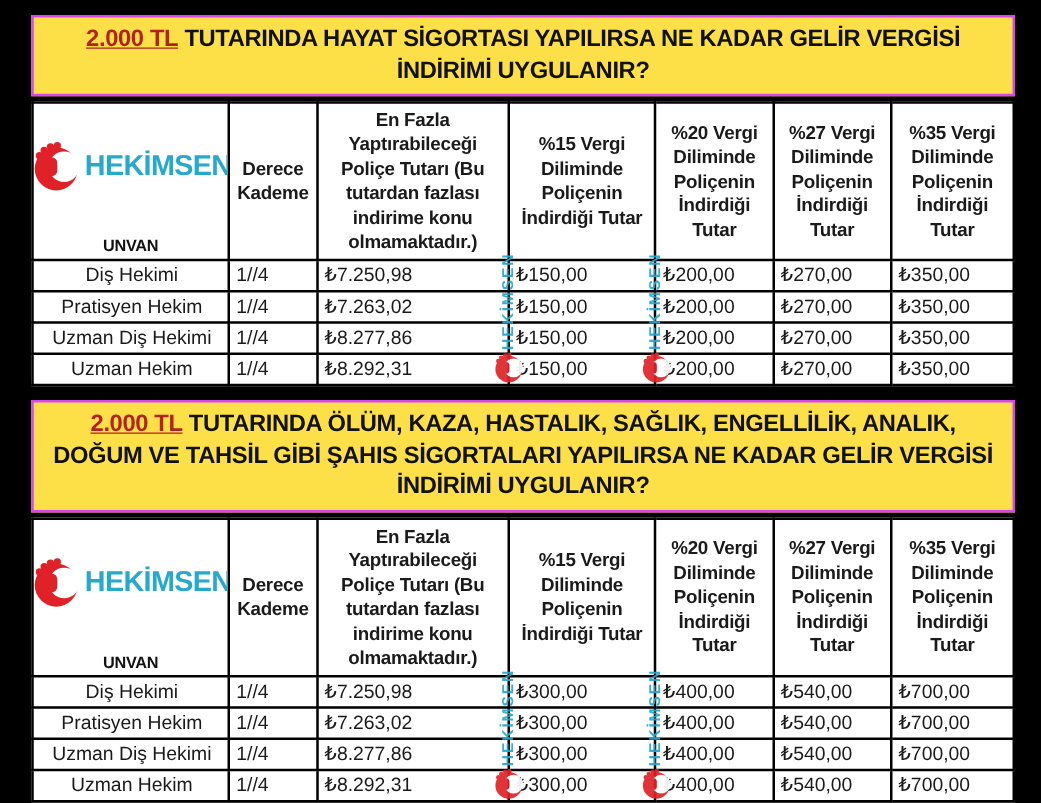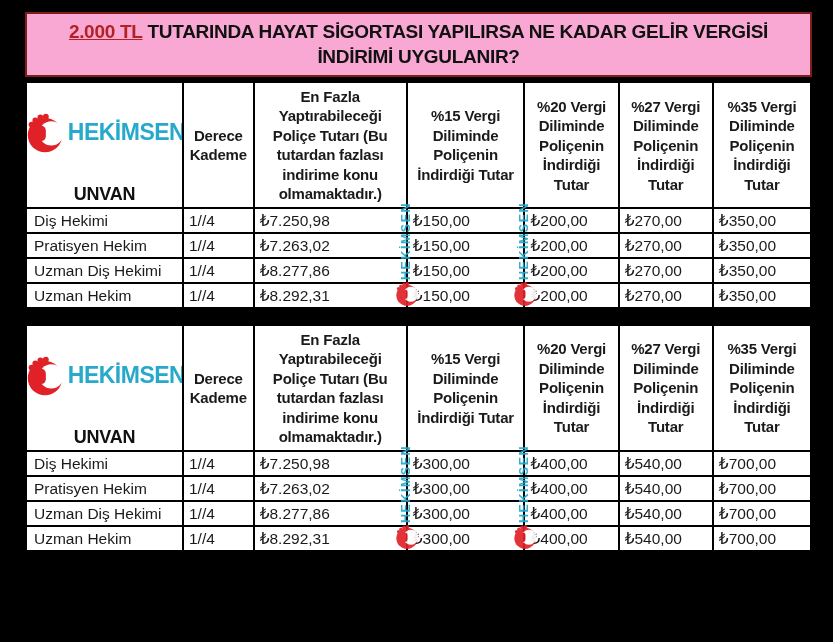--- a/index.html
+++ b/index.html
@@ -3,39 +3,39 @@
 <meta charset="utf-8">
 <style>
   html,body{margin:0;padding:0;}
   body{width:833px;height:642px;overflow:hidden;background:#000;}
   .canvas{position:relative;width:833px;height:642px;background:#000;
           font-family:"Liberation Sans","DejaVu Sans",sans-serif;color:#1a1a1a;}
   .tbl{position:absolute;left:25px;width:787px;}
   #table-1{top:12px;}
   #table-2{top:320px;}
 
-  .title-bar{background:#f9a8d4;border:2px solid #7f1d1d;text-align:center;
+  .title-bar{background:#fde047;border:2px solid #d946ef;text-align:center;
              font-weight:bold;font-size:19px;line-height:1.3;padding:6px 14px;
              letter-spacing:-0.3px;color:#111;}
   .amount{color:#B22222;text-decoration:underline;margin-right:5px;}
 
   .grid-wrap{position:relative;margin-top:4px;}
   table.grid{border-collapse:collapse;table-layout:fixed;width:100%;background:#fff;}
   .grid th,.grid td{border:2px solid #000;overflow:hidden;}
   .grid th{font-size:15px;font-weight:bold;line-height:1.3;padding:2px 3px;
            vertical-align:middle;text-align:center;letter-spacing:-0.2px;height:120px;}
   .grid td{font-size:15.5px;height:21px;padding:1px 5px;text-align:left;white-space:nowrap;}
-  .grid td.name{text-align:left;padding-left:7px;}
+  .grid td.name{text-align:center;padding-left:7px;}
 
   .unvan-cell{height:100%;display:flex;flex-direction:column;align-items:center;
               justify-content:space-between;padding:4px 0 2px 0;}
   .brand-row{display:flex;align-items:center;justify-content:center;gap:2px;margin-top:26px;}
   .brand-row svg{width:42px;height:42px;flex:0 0 auto;}
   .brand-name{color:#26A9CB;font-weight:bold;font-size:23px;letter-spacing:-0.5px;}
-  .unvan-label{font-size:18px;font-weight:bold;color:#111;}
+  .unvan-label{font-size:13px;font-weight:bold;color:#111;}
 
   .wm{position:absolute;bottom:2px;width:28px;display:flex;flex-direction:column;
       align-items:center;z-index:5;opacity:0.92;pointer-events:none;}
   .wm-1{left:calc(48.5% - 14px);}
   .wm-2{left:calc(63.5% - 14px);}
   .wm-text{writing-mode:vertical-rl;transform:rotate(180deg);color:#26A9CB;
            font-weight:bold;font-size:12.5px;letter-spacing:1.5px;line-height:1;}
   .wm svg{width:26px;height:26px;margin-top:1px;}
   .defs{position:absolute;width:0;height:0;overflow:hidden;}
 </style>
@@ -140,20 +140,23 @@
       <div class="wm wm-2">
         <span class="wm-text">HEKİMSEN</span>
         <svg>
             <use href="#hekimsen-emblem"></use>
           </svg>
       </div>
     </div>
   </section>
 
   <section class="tbl" id="table-2">
+    <div class="title-bar">
+      <span class="amount">2.000 TL</span><span>TUTARINDA ÖLÜM, KAZA, HASTALIK, SAĞLIK, ENGELLİLİK, ANALIK, DOĞUM VE TAHSİL GİBİ ŞAHIS SİGORTALARI YAPILIRSA NE KADAR GELİR VERGİSİ İNDİRİMİ UYGULANIR?</span>
+    </div>
     <div class="grid-wrap">
       <table class="grid">
         <colgroup>
           <col style="width:20%">
             <col style="width:9%">
             <col style="width:19.5%">
           <col style="width:15%">
             <col style="width:12%">
             <col style="width:12%">
             <col style="width:12.5%">

